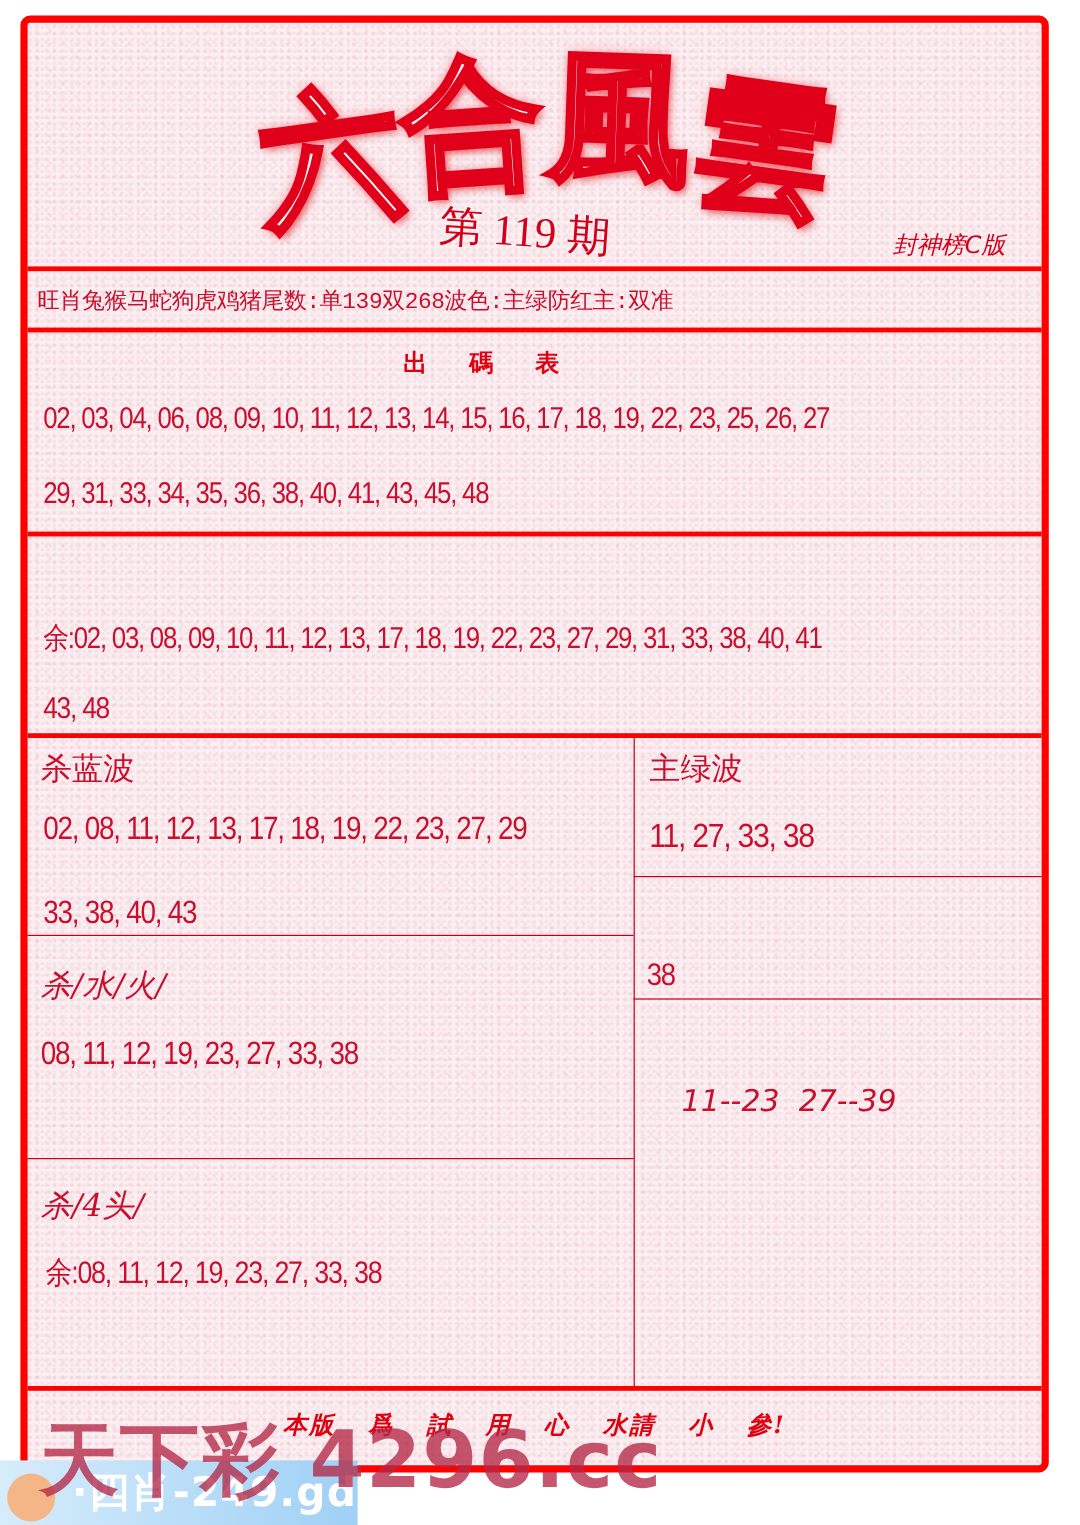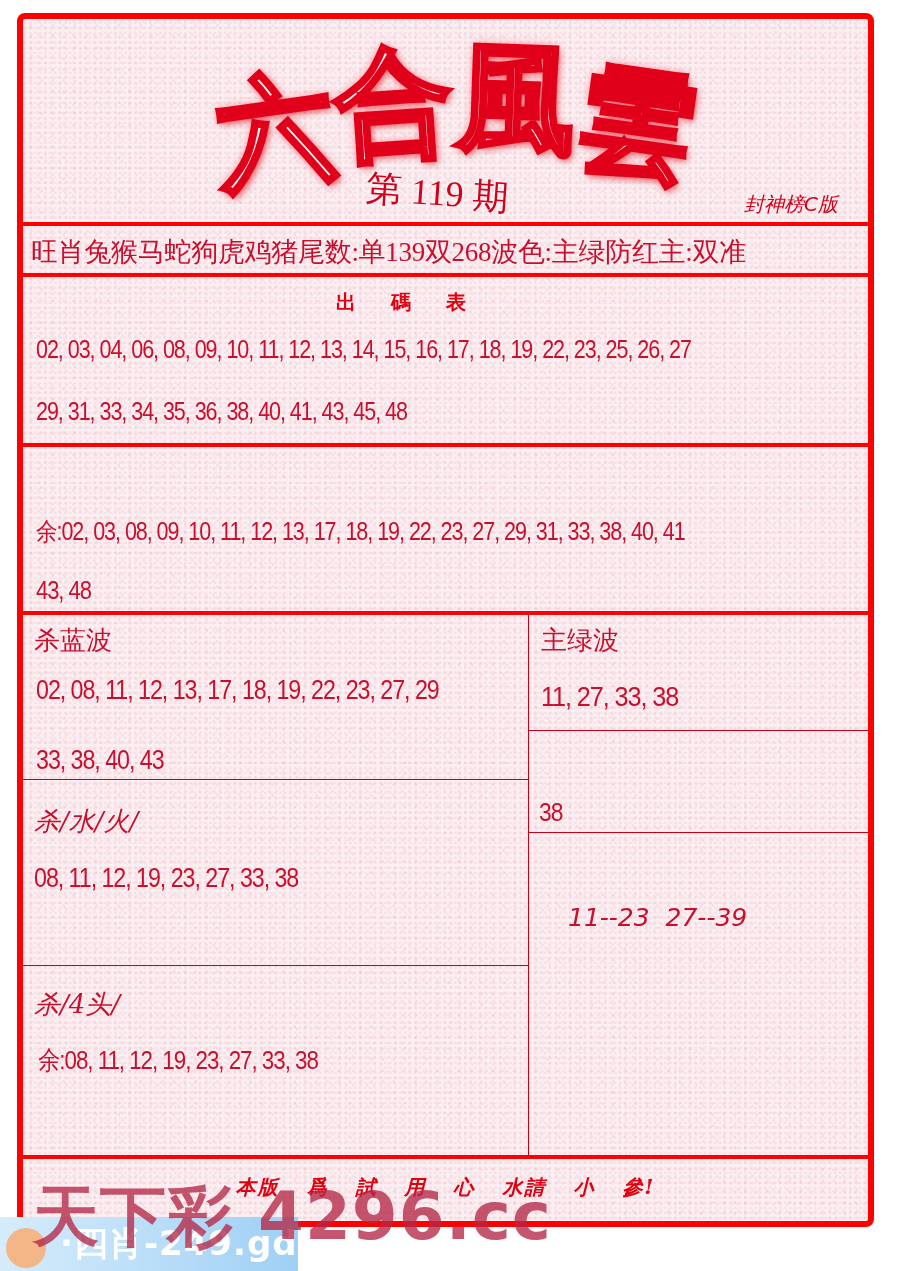--- a/index.html
+++ b/index.html
@@ -50,21 +50,21 @@
       font-family: "DejaVu Sans", sans-serif; font-weight: normal; font-style: italic;
       font-size: 20px; color: #d4001a;
     }
 
     .hline-thick { position: absolute; left: 0; width: 845px; height: 4px; background: #ff0000; }
     .hline-thin { position: absolute; height: 1px; background: #c4001a; }
     .vline-thin { position: absolute; width: 1px; background: #c4001a; }
 
     .info-row {
       position: absolute; left: 8px; top: 213px; width: 835px; height: 40px;
-      font-family: Liberation Serif, serif; font-size: 27px; color: #c8102e;
+      font-family: Liberation Mono, monospace; font-size: 19px; color: #c8102e;
       line-height: 40px; white-space: nowrap; letter-spacing: -0.3px;
     }
 
     .section-title {
       position: absolute; left: 0; width: 737px; text-align: center;
       font-family: "DejaVu Serif", serif; font-weight: bold; font-size: 20px;
       color: #e00010; letter-spacing: 14px; padding-left: 33px;
     }
 
     .nums {

